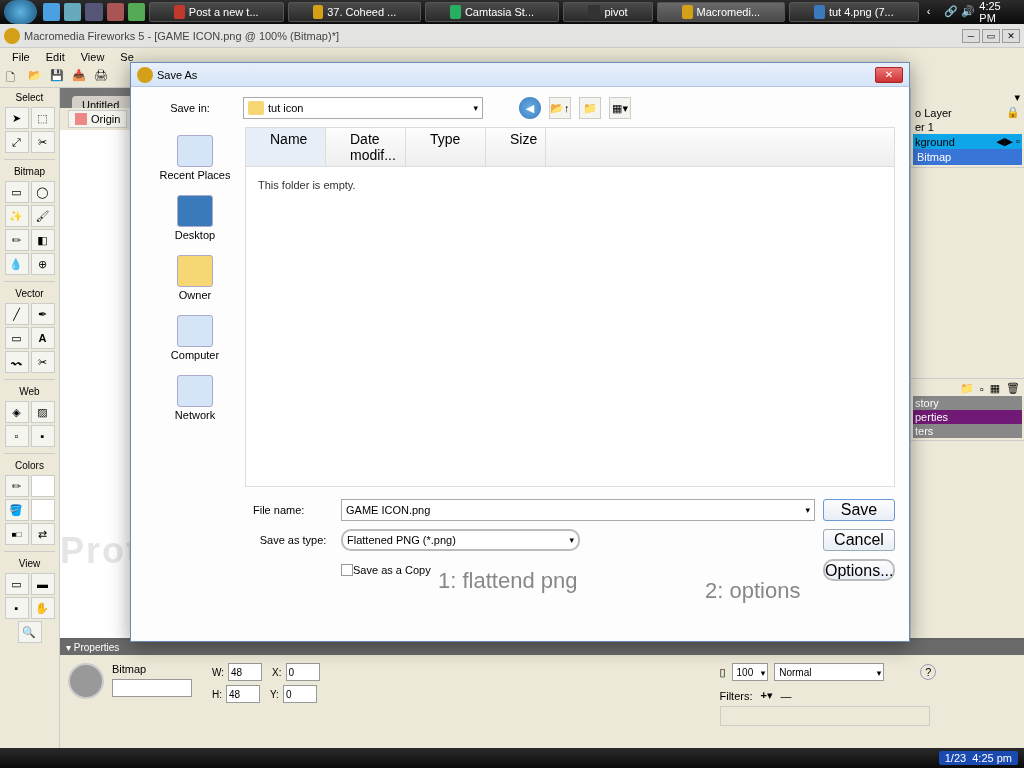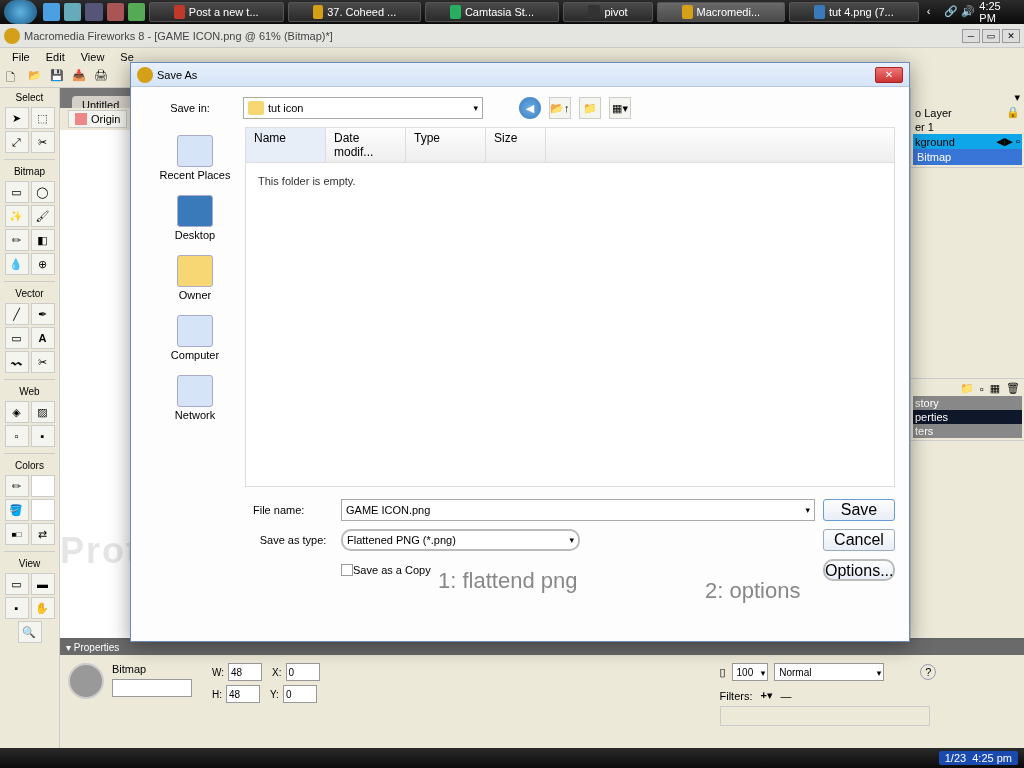--- a/index.html
+++ b/index.html
@@ -82,21 +82,21 @@
 .dlg-combo::after { content:"▾"; position:absolute; right:4px; font-size:9px; }
 .folder-ic { width: 16px; height: 14px; background: #f7d774; border-radius: 2px; margin-right: 4px; }
 .nav-ic { width: 22px; height: 22px; border: 1px solid #ccc; background: #f5f5f0; display: flex; align-items: center; justify-content: center; }
 .nav-ic.round { border-radius: 11px; background: radial-gradient(#6ab0e8,#3a7aba); border:none; }
 .dlg-main { display: flex; height: 360px; }
 .places { width: 100px; display: flex; flex-direction: column; gap: 14px; align-items: center; padding-top: 8px; }
 .place { display: flex; flex-direction: column; align-items: center; gap: 2px; font-size: 10px; }
 .place-ic { width: 36px; height: 32px; background: #d5e4f7; border: 1px solid #aac; border-radius: 3px; }
 .file-list { flex: 1; border: 1px solid #ddd; background: #fff; }
 .fl-hdr { display: flex; background: linear-gradient(#fdfdfd,#eee); border-bottom: 1px solid #ddd; }
-.fl-col { padding: 3px 8px; border-right: 1px solid #ddd; font-size: 12px; }
+.fl-col { padding: 3px 24px; border-right: 1px solid #ddd; font-size: 14px; }
 .fl-col.name { width: 80px; background:#e8eef7; }
 .fl-col.date { width: 80px; }
 .fl-col.type { width: 80px; }
 .fl-col.size { width: 60px; }
 .fl-empty { text-align: left; padding: 12px; color: #333; }
 .dlg-bottom { margin-top: 12px; }
 .dlg-btn { width: 72px; height: 22px; border: 1px solid #9ab; background: linear-gradient(#fdfdfd,#e8eef7); border-radius: 3px; text-align: center; line-height: 20px; font-size: 16px; }
 .dlg-btn.primary { border-color: #6a9bd5; }
 .chk { display: flex; align-items: center; font-size: 11px; }
 .chk-box { width: 12px; height: 12px; border: 1px solid #999; background: #fff; }
@@ -139,21 +139,21 @@
   <div class="tray">
     <span class="tray-ic">‹</span>
     <span class="tray-ic">🔗</span>
     <span class="tray-ic">🔊</span>
     <span class="clock">4:25 PM</span>
   </div>
 </div>
 
 <div class="app-titlebar">
   <div class="app-icon"></div>
-  <div class="app-title">Macromedia Fireworks 8 - [GAME ICON.png @ 61% (Bitmap)*]</div>
+  <div class="app-title">Macromedia Fireworks 5 - [GAME ICON.png @ 100% (Bitmap)*]</div>
   <div class="win-btns">
     <div class="win-btn">─</div>
     <div class="win-btn">▭</div>
     <div class="win-btn">✕</div>
   </div>
 </div>
 
 <div class="menubar">
   <div class="menu-item">File</div>
   <div class="menu-item">Edit</div>
@@ -267,21 +267,21 @@
   <div class="rp-section" style="margin-top:210px;border-top:1px solid #ccc">
     <div class="rp-row" style="justify-content:flex-end;gap:6px">
       <span>📁</span>
       <span>▫</span>
       <span>▦</span>
       <span>🗑</span>
     </div>
     <div class="rp-row" style="background:#888;color:#fff">
         <span>story</span>
       </div>
-    <div class="rp-row" style="background:#0f172a;color:#fff">
+    <div class="rp-row" style="background:#701a75;color:#fff">
         <span>perties</span>
       </div>
     <div class="rp-row" style="background:#888;color:#fff">
         <span>ters</span>
       </div>
   </div>
 </div>
 
 <div class="props-panel">
   <div class="props-hdr">▾  Properties</div>

